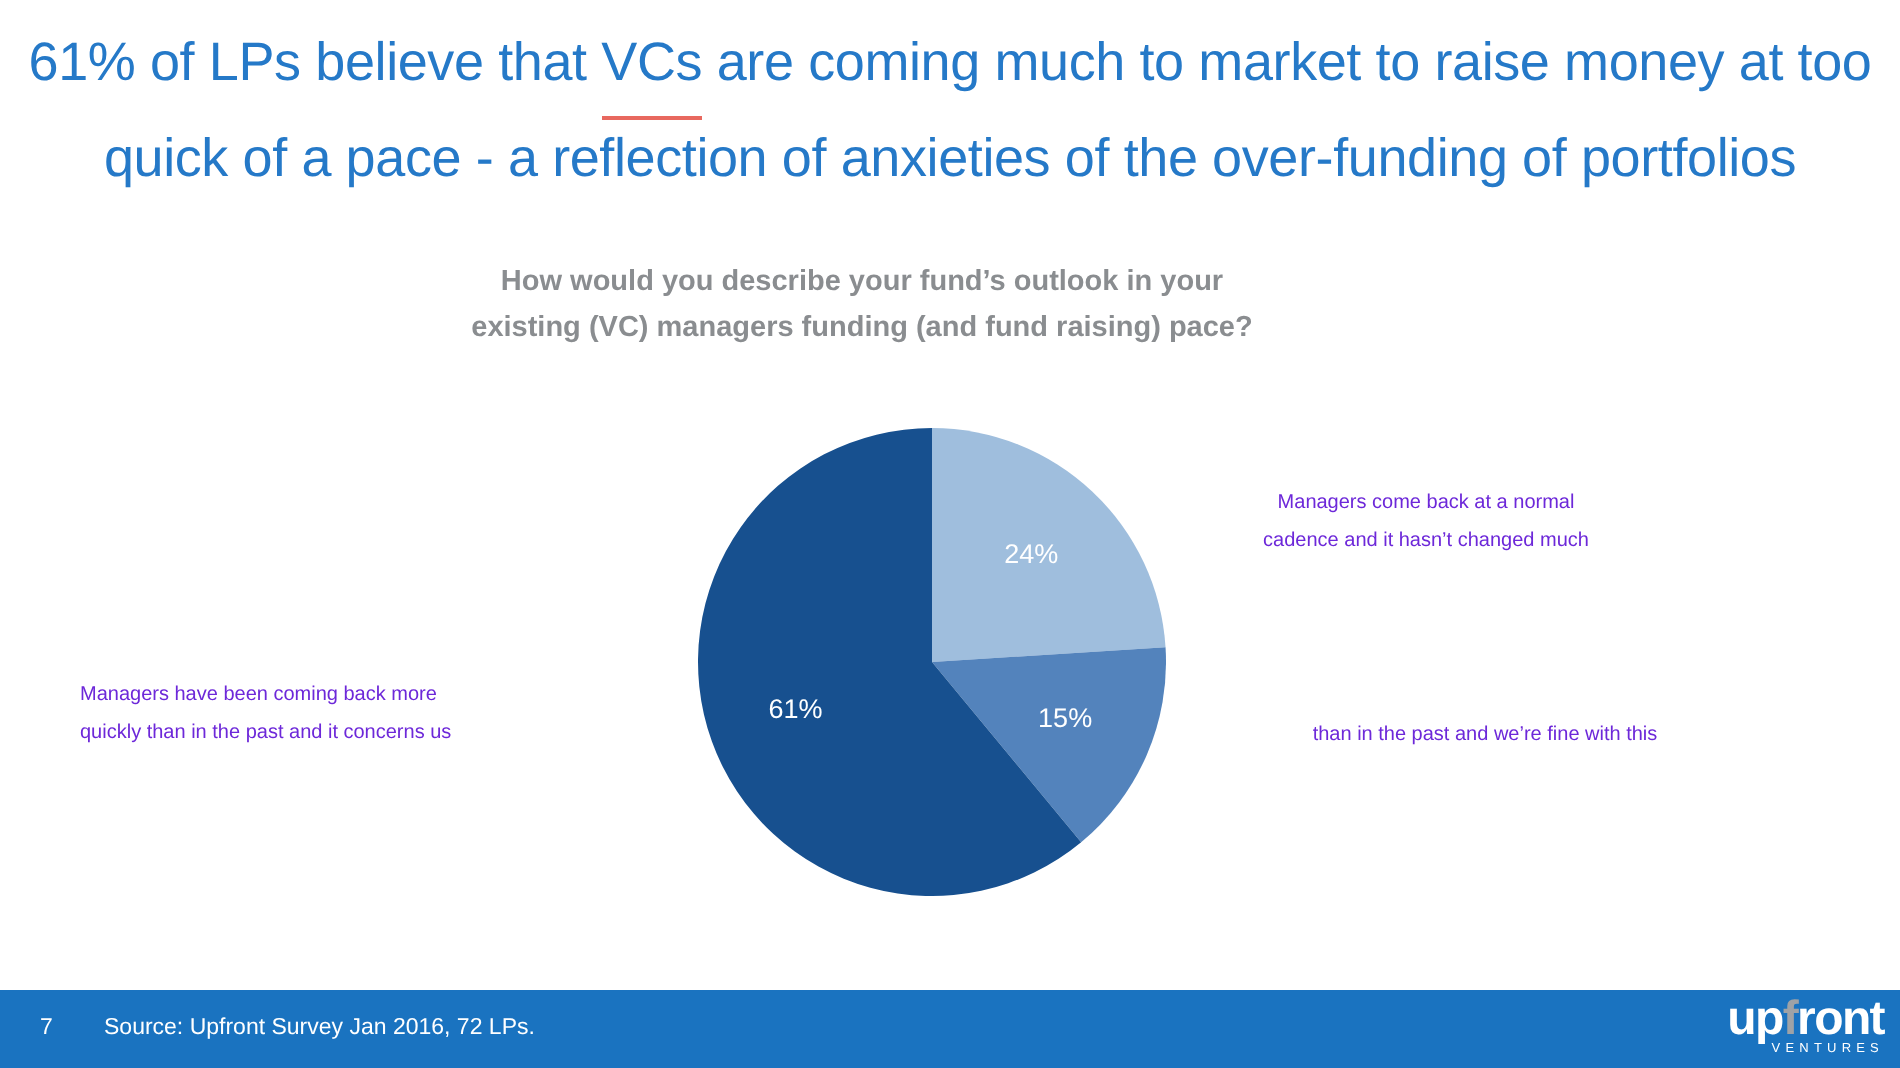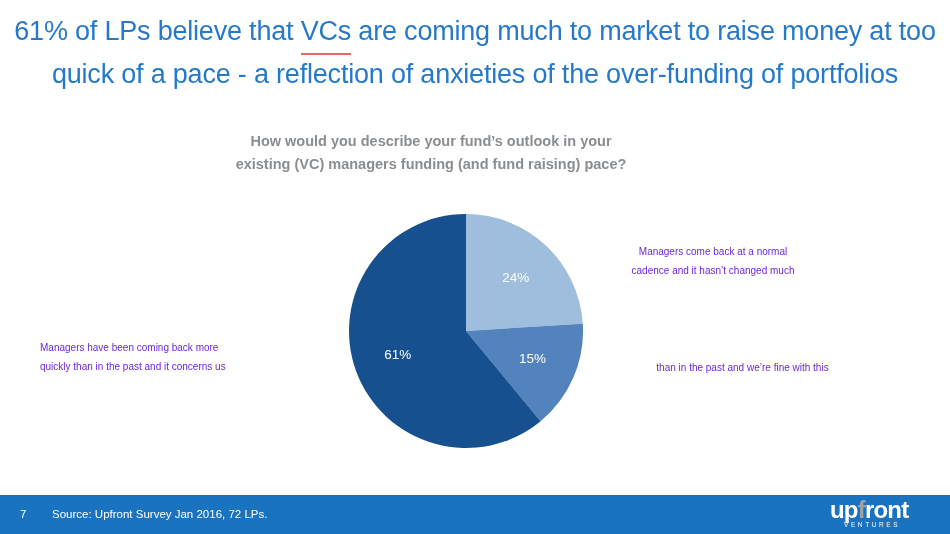--- a/index.html
+++ b/index.html
@@ -37,21 +37,21 @@
     letter-spacing: -0.2px;
   }
   .title-line {
     display: block;
     white-space: nowrap;
   }
   .misspelled {
     position: relative;
     display: inline-block;
     border-bottom: 2px solid #e8685f;
-    padding-bottom: 3px;
+    padding-bottom: 8px;
   }
 
   
   .question-block {
     position: absolute;
     left: 0;
     top: 130px;
     width: 862px;
     text-align: center;
     color: #8a8d90;
@@ -141,21 +141,21 @@
     line-height: 16px;
   }
 
   
   .logo {
     position: absolute;
     right: 8px;
     top: 2px;
     width: 112px;
     height: 35px;
-    text-align: left;
+    text-align: right;
   }
   .logo-word {
     color: #ffffff;
     font-size: 24px;
     font-weight: bold;
     letter-spacing: -0.8px;
     line-height: 25px;
     display: block;
   }
   .logo-word .accent { color: #9ea2a6; }

